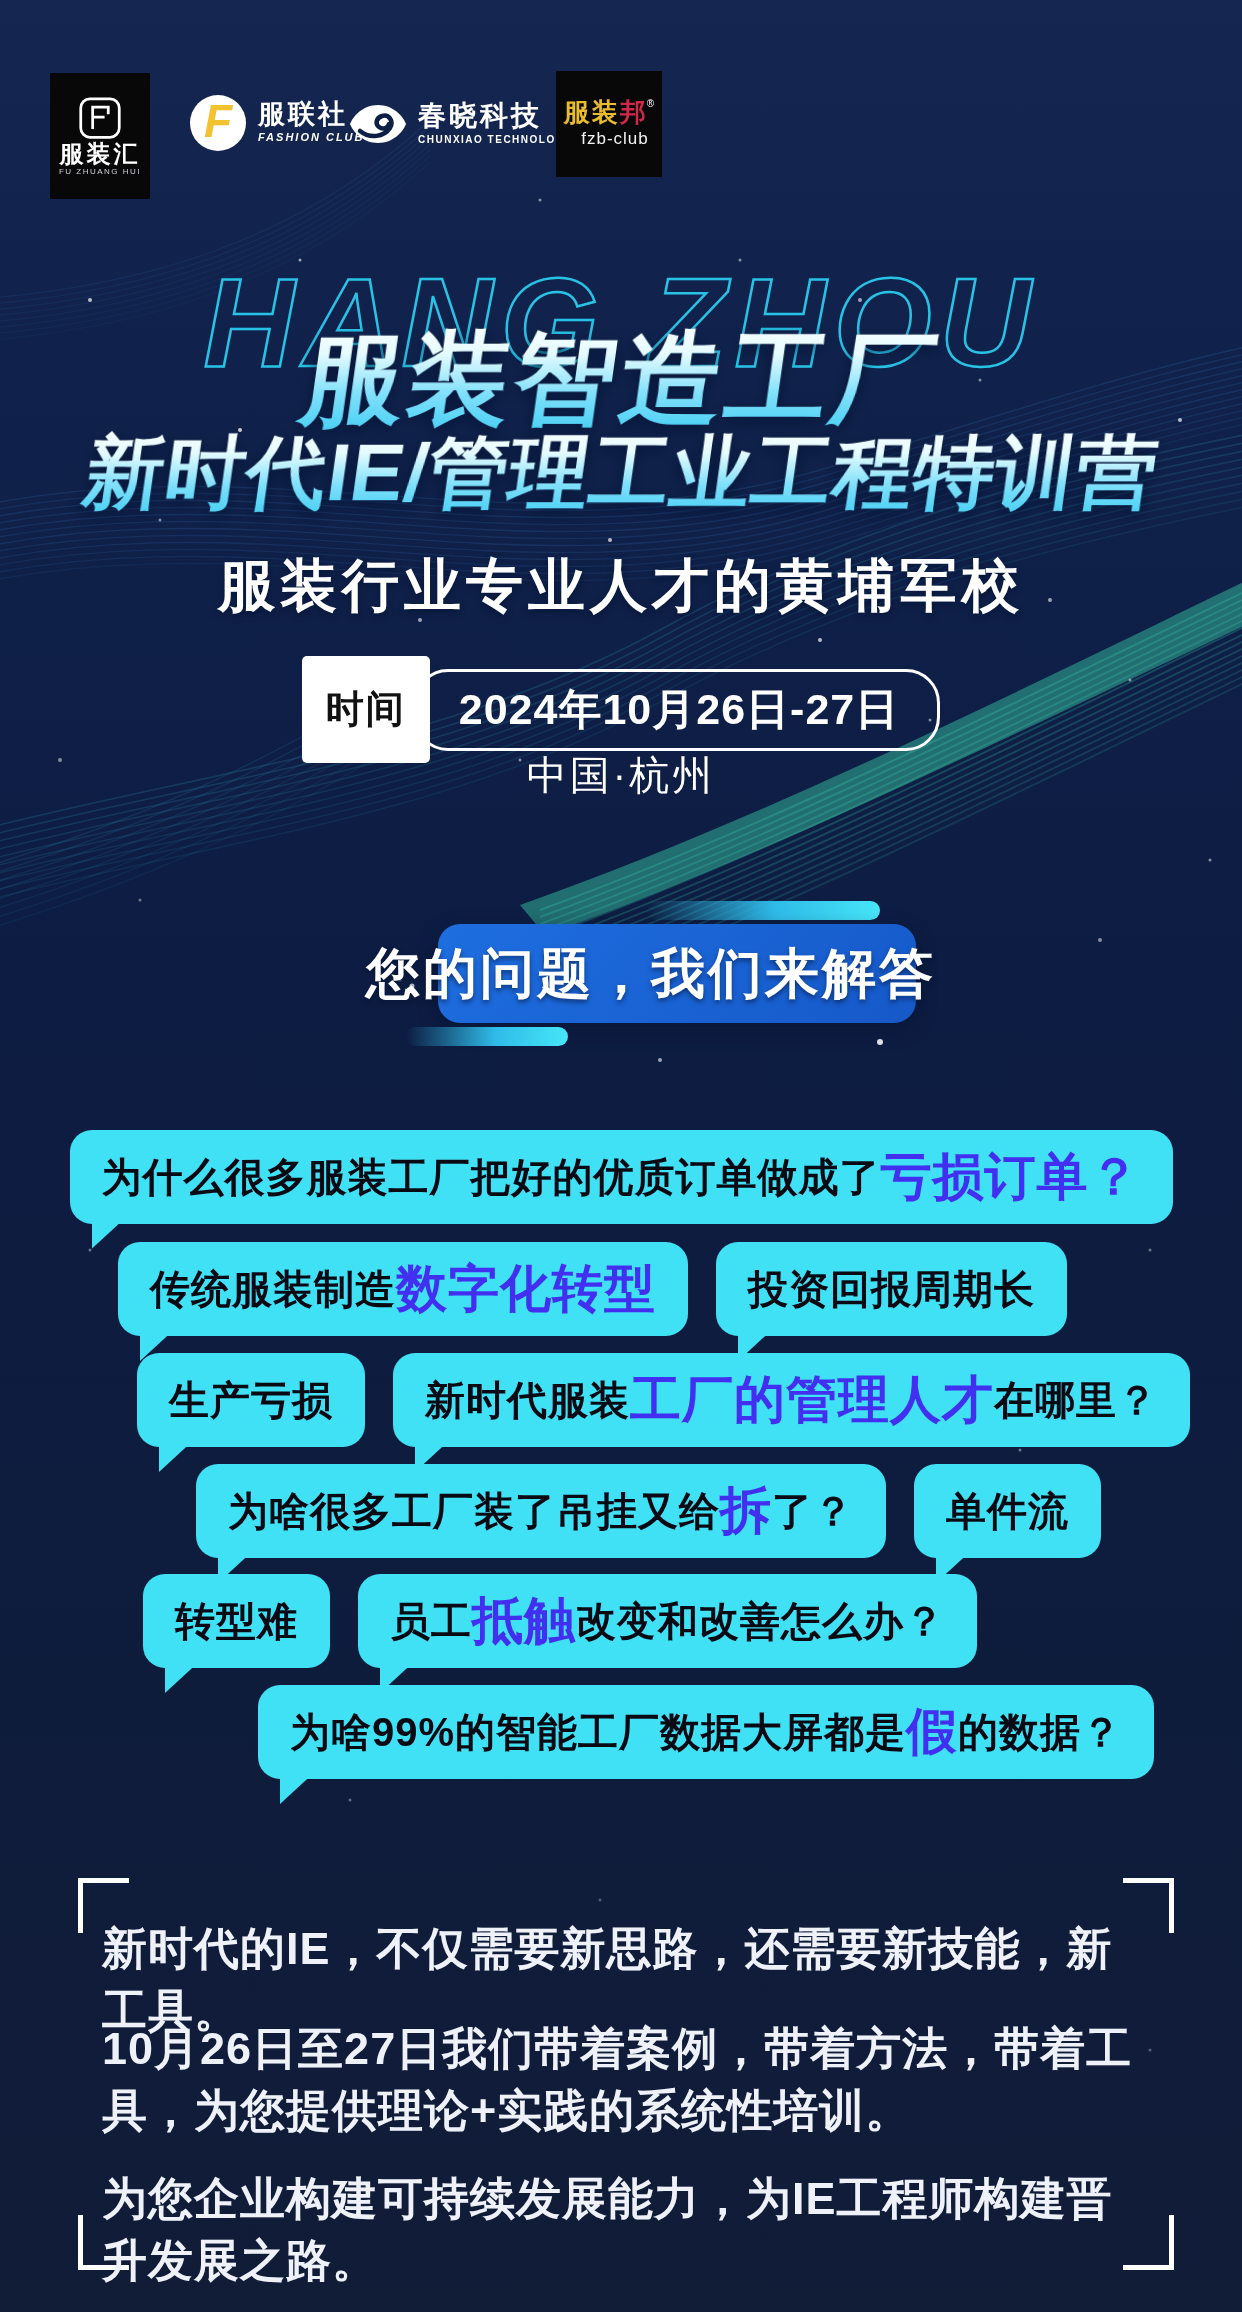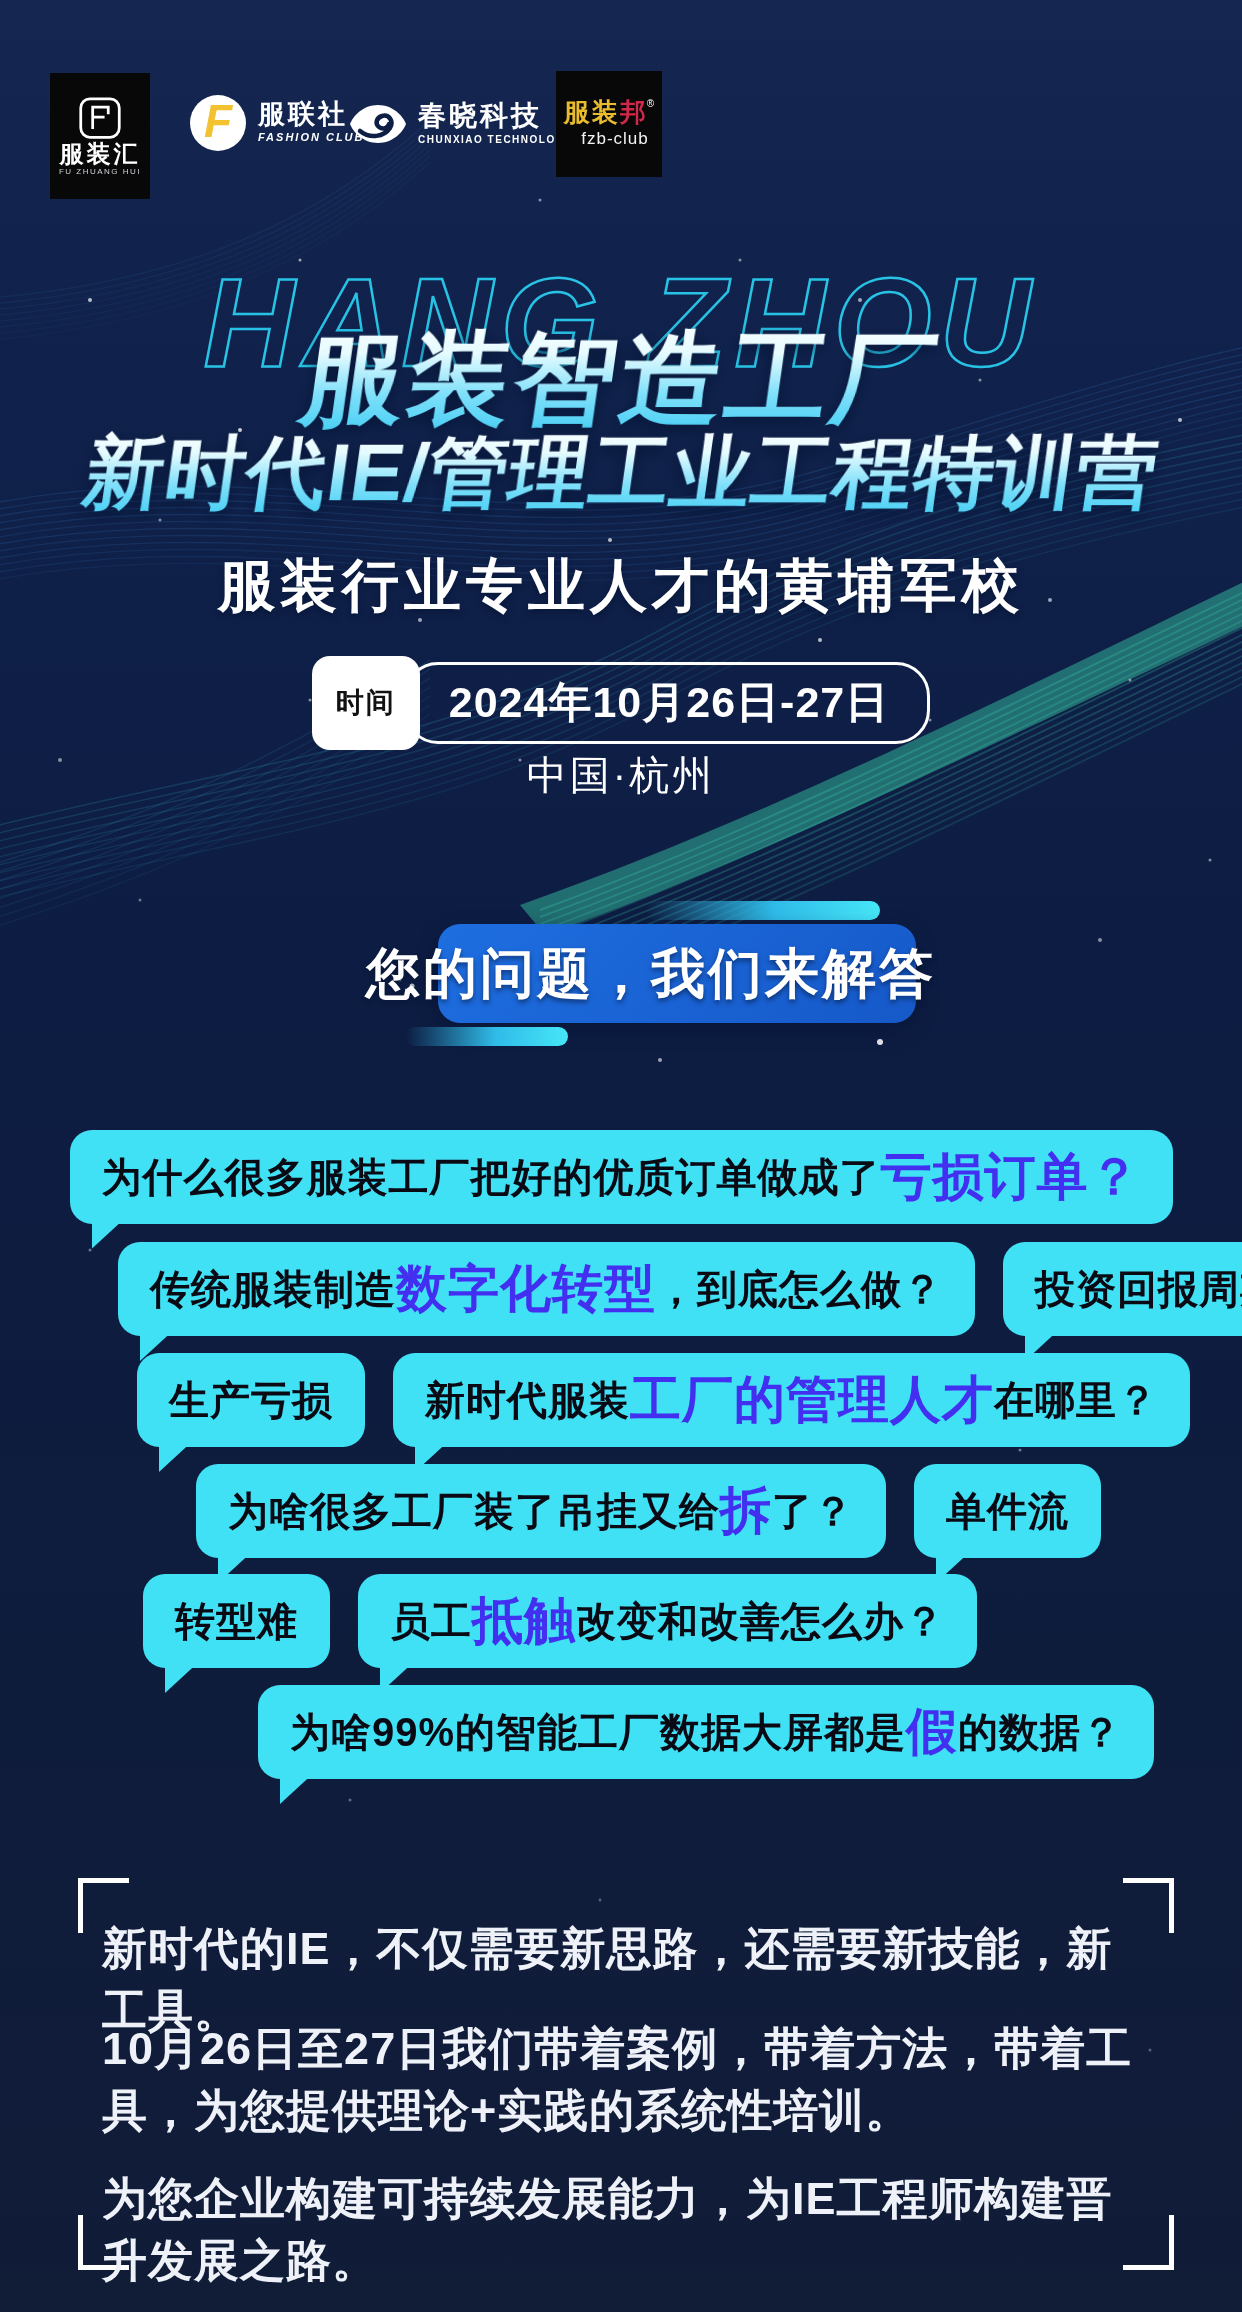--- a/index.html
+++ b/index.html
@@ -55,22 +55,22 @@
     font-size:80px;font-weight:900;letter-spacing:1px;transform:skewX(-8deg);
     filter:drop-shadow(0 5px 8px rgba(2,16,48,.75));white-space:nowrap;
   }
   .subtitle{
     position:absolute;left:0;top:548px;width:100%;text-align:center;
     color:#fff;font-size:57px;font-weight:700;letter-spacing:5px;
     text-shadow:0 3px 6px rgba(2,16,48,.6);white-space:nowrap;
   }
   .daterow{position:absolute;left:0;top:656px;width:100%;display:flex;justify-content:center;align-items:center;}
   .datelabel{
-    position:relative;z-index:2;background:#fff;color:#111;font-size:28px;font-weight:700;
-    letter-spacing:2px;padding:28px 24px;border-radius:18px;
+    position:relative;z-index:2;background:#fff;color:#111;font-size:38px;font-weight:700;
+    letter-spacing:2px;padding:28px 24px;border-radius:5px;
   }
   .datebox{
     margin-left:-16px;border:3px solid #fff;border-radius:34px;color:#fff;
     font-size:43px;font-weight:700;letter-spacing:1px;padding:9px 38px 9px 42px;white-space:nowrap;
   }
   .location{
     position:absolute;left:0;top:748px;width:100%;text-align:center;
     color:#fff;font-size:40px;font-weight:400;letter-spacing:3px;
   }
 
@@ -295,21 +295,20 @@
     <div class="bubble">
       <span>为什么很多服装工厂把好的优质订单做成了</span>
         <span class="hl">亏损订单？</span>
         <span></span>
     </div>
   </div>
   <div class="qrow row2">
     <div class="bubble">
       <span>传统服装制造</span>
         <span class="hl">数字化转型</span>
-        <span>，到底怎么做？</span>
     </div>
     <div class="bubble">
       <span>投资回报周期长</span>
     </div>
   </div>
   <div class="qrow row3">
     <div class="bubble">
       <span>生产亏损</span>
     </div>
     <div class="bubble">

